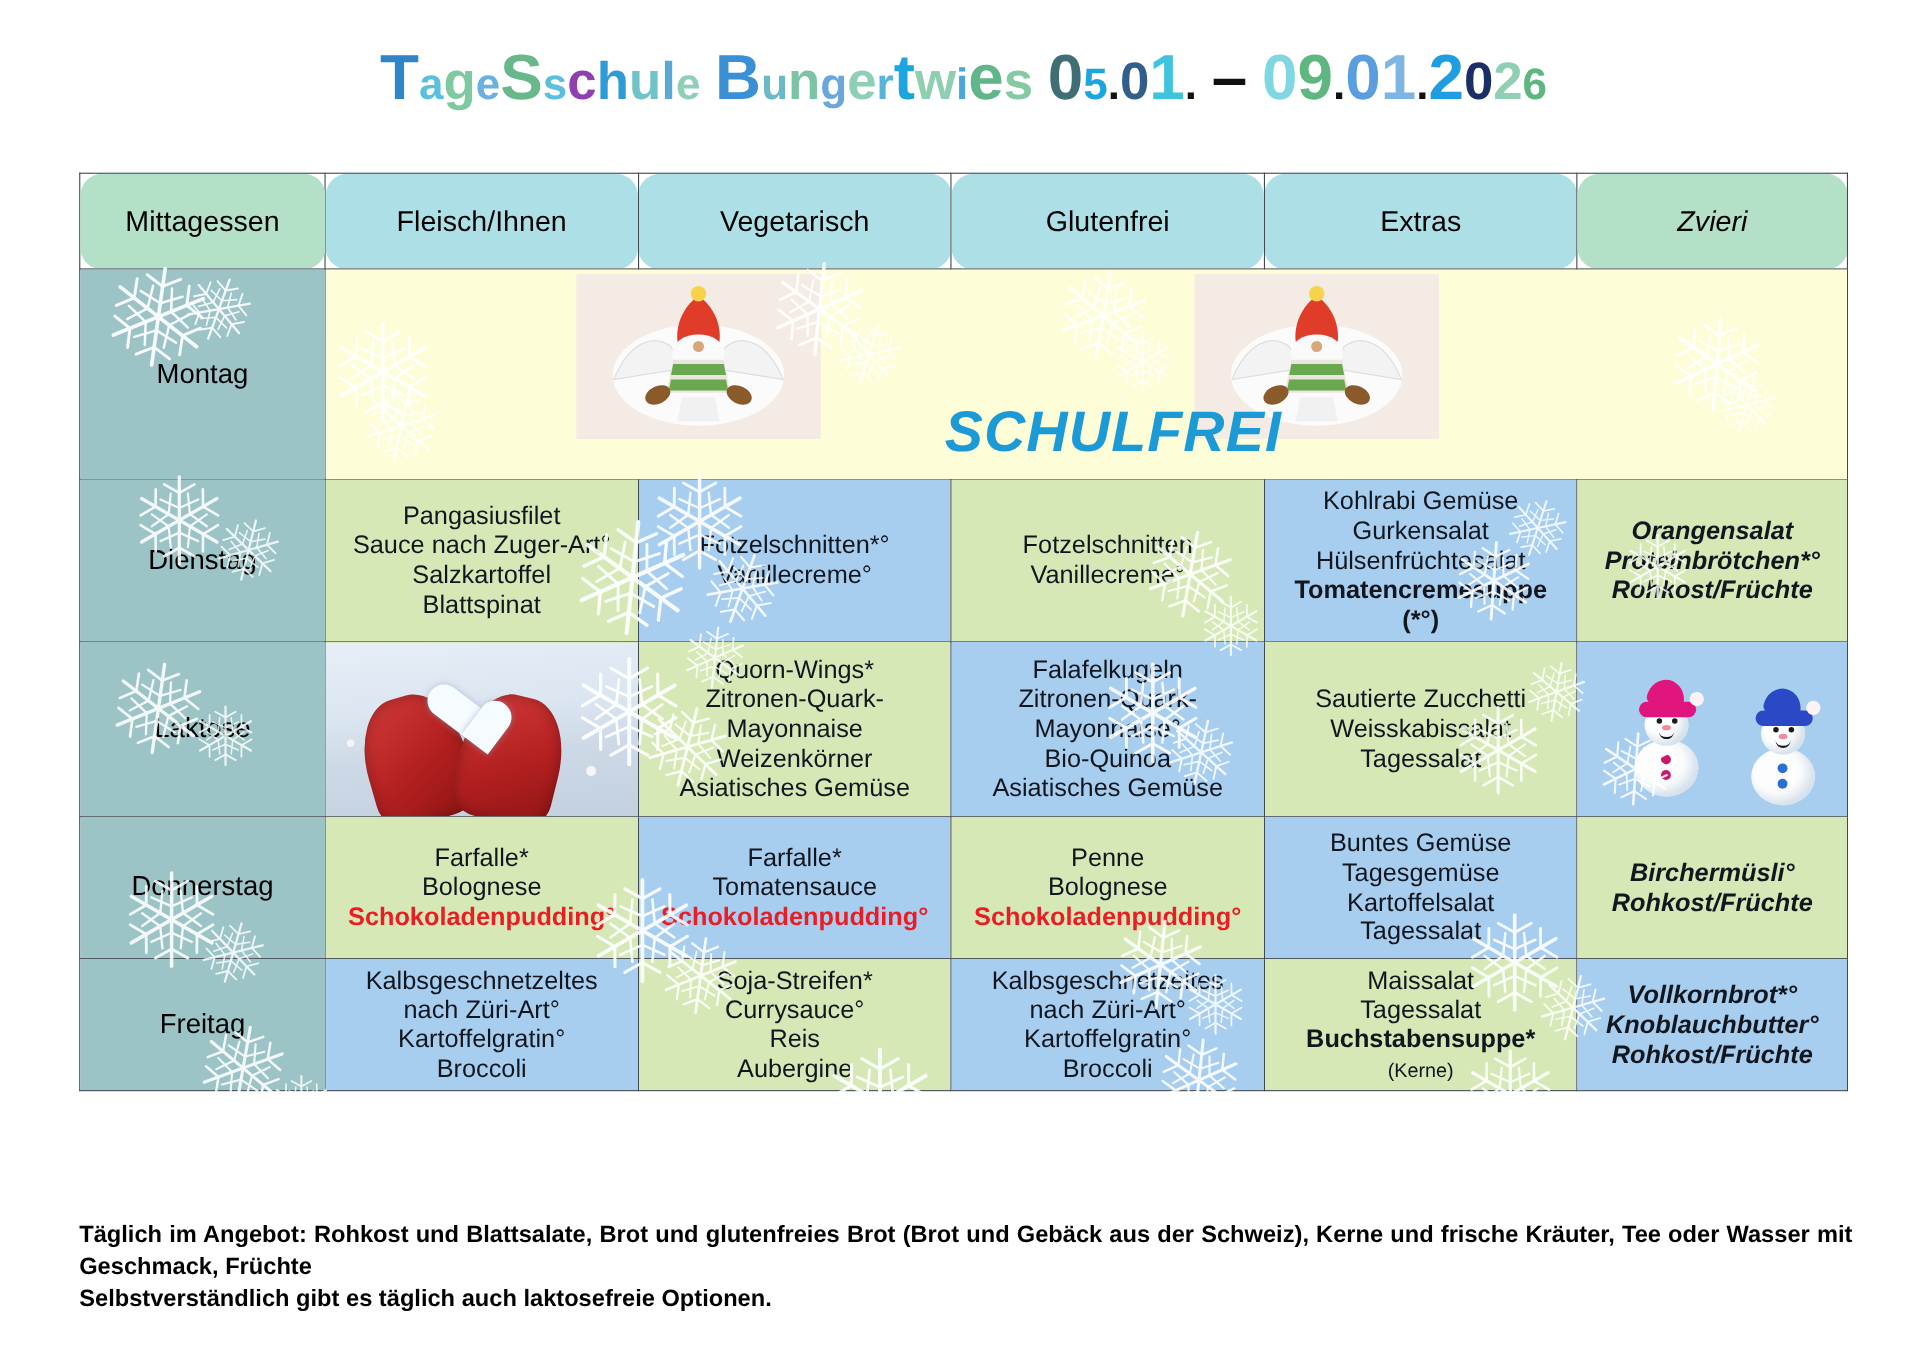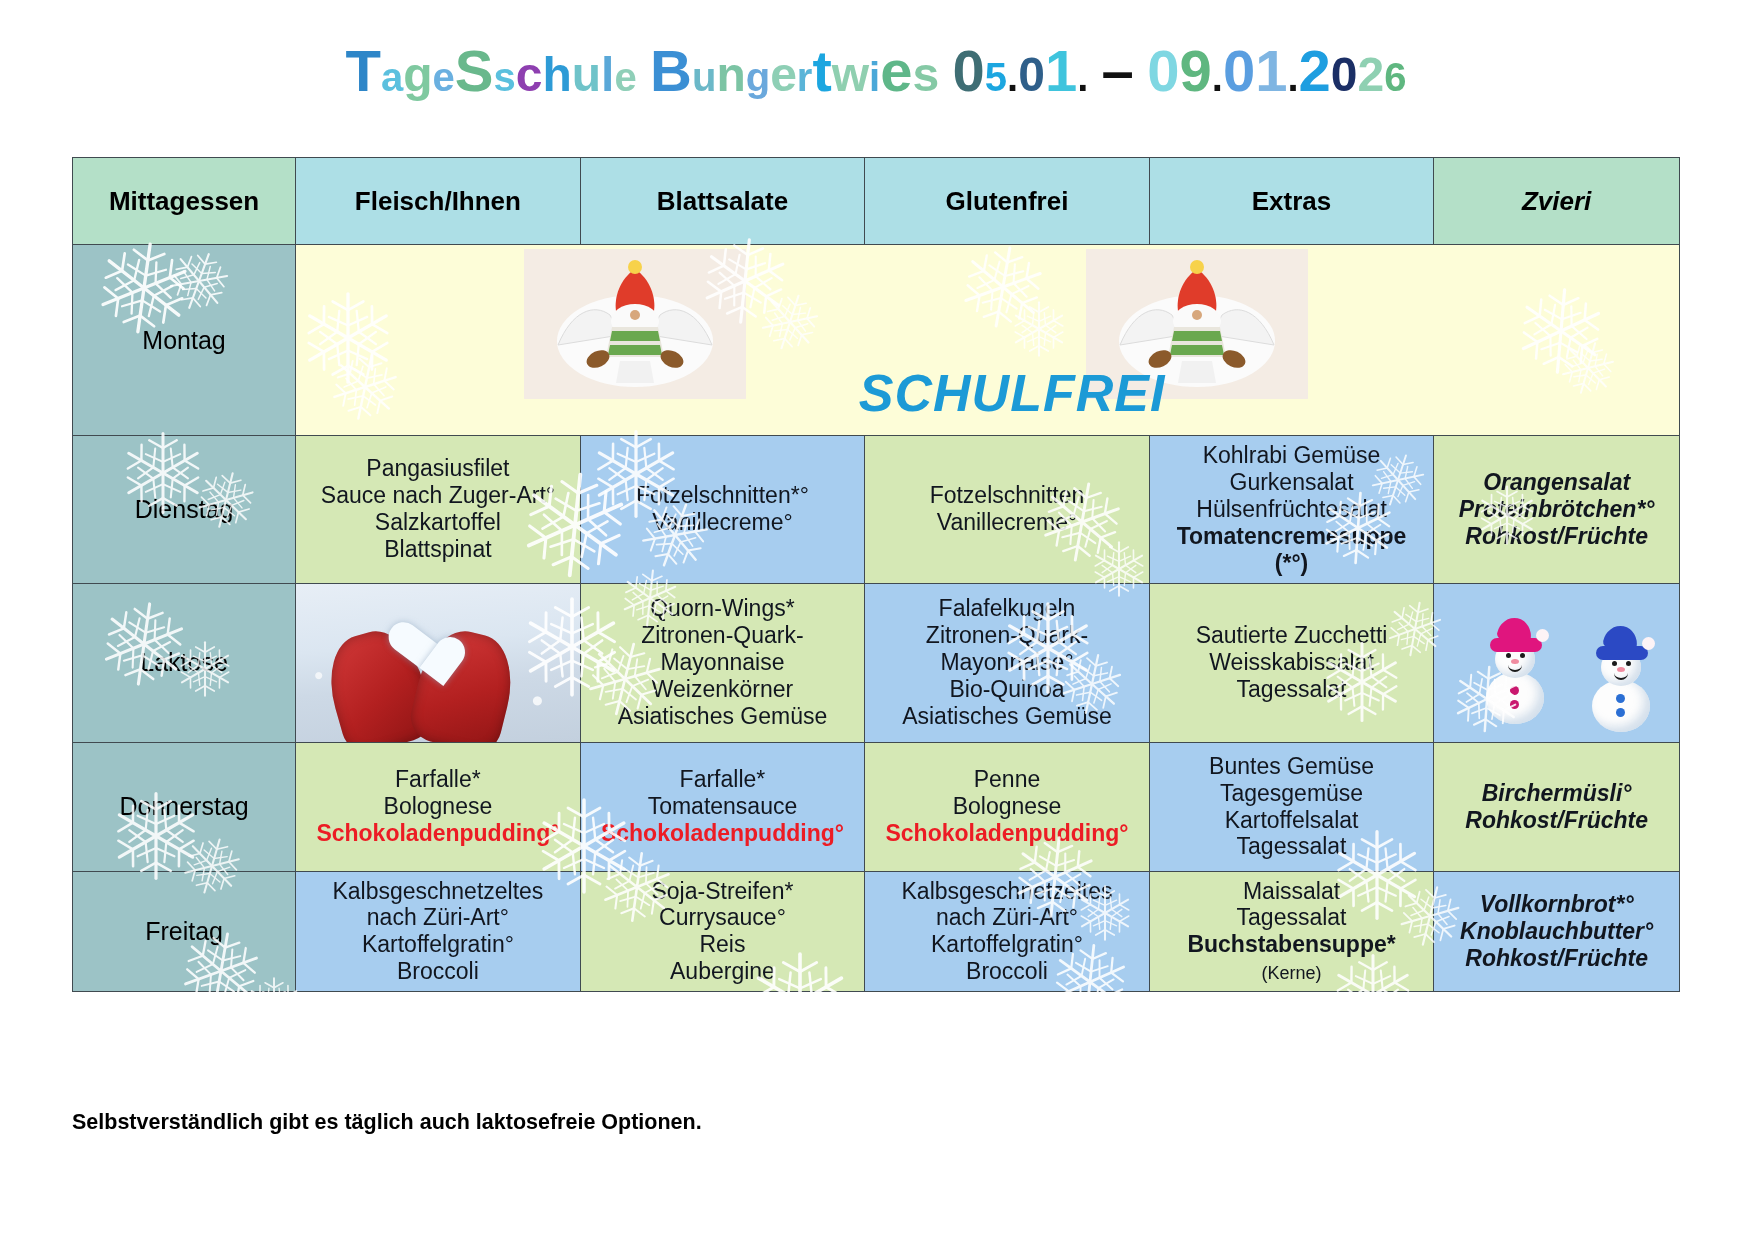--- a/index.html
+++ b/index.html
@@ -40,23 +40,24 @@
     text-align:center;
     position:relative;
   }
   col.c-day{width:218px;}
   col.c-col{width:278px;}
   col.c-zvieri{width:240px;}
 
   thead th{
     height:86px;
     font-size:26px;
-    font-weight:bold;
+    font-weight:normal;
     color:#000;
     background:#addfe6;
+    border-radius:20px;
   }
   thead th.first{background:#b4e0c8;}
   thead th.last{background:#b4e0c8;font-style:italic;}
 
   td.day{
     background:#9cc3c6;
     font-size:25px;font-weight:normal;color:#000;
   }
   td.green{background:#d5e8b5;}
   td.blue{background:#a7cdef;}
@@ -174,21 +175,21 @@
         <col class="c-col">
         <col class="c-col">
         <col class="c-col">
         <col class="c-col">
         <col class="c-zvieri">
     </colgroup>
     <thead>
       <tr>
         <th class="first">Mittagessen</th>
         <th>Fleisch/Ihnen</th>
-        <th>Blattsalate</th>
+        <th>Vegetarisch</th>
         <th>Glutenfrei</th>
         <th>Extras</th>
         <th class="last">Zvieri</th>
       </tr>
     </thead>
     <tbody>
 
       <tr class="r-montag">
         <td class="day">Montag</td>
         <td class="cream schulfrei-cell" colspan="5">
@@ -2482,16 +2483,17 @@
             <line x1="35" y1="14.7" x2="23.8" y2="8.4" stroke="#ffffff" stroke-width="1.96" stroke-linecap="round"></line>
             <line x1="35" y1="14.7" x2="46.2" y2="8.4" stroke="#ffffff" stroke-width="1.96" stroke-linecap="round"></line>
             <line x1="35" y1="25.9" x2="21" y2="19.6" stroke="#ffffff" stroke-width="1.68" stroke-linecap="round"></line>
             <line x1="35" y1="25.9" x2="49" y2="19.6" stroke="#ffffff" stroke-width="1.68" stroke-linecap="round"></line>
           </g>
         </svg>
       </div>
     </div>
 
   <div class="notes">
+    <div>Täglich im Angebot: Rohkost und Blattsalate, Brot und glutenfreies Brot (Brot und Gebäck aus der Schweiz), Kerne und frische Kräuter, Tee oder Wasser mit Geschmack, Früchte</div>
     <div class="l4">Selbstverständlich gibt es täglich auch laktosefreie Optionen.</div>
   </div>
 
 </div>
 
 </body></html>

